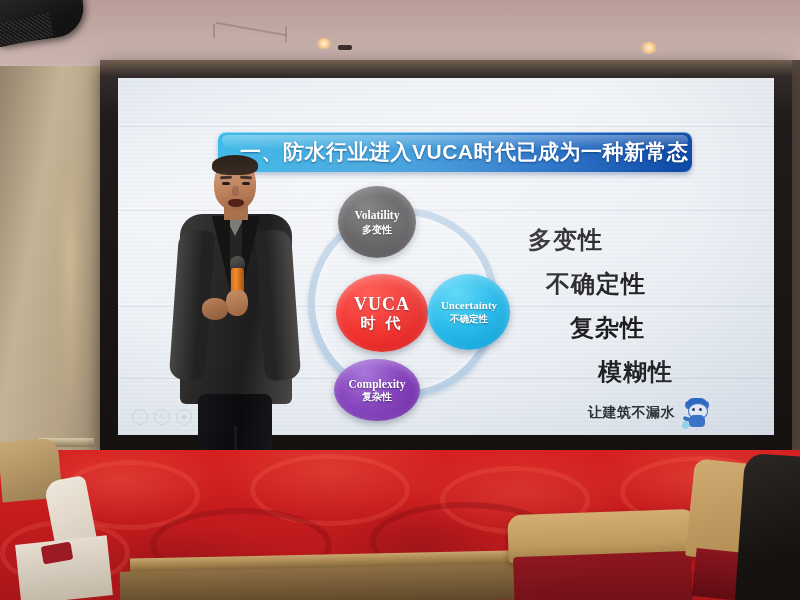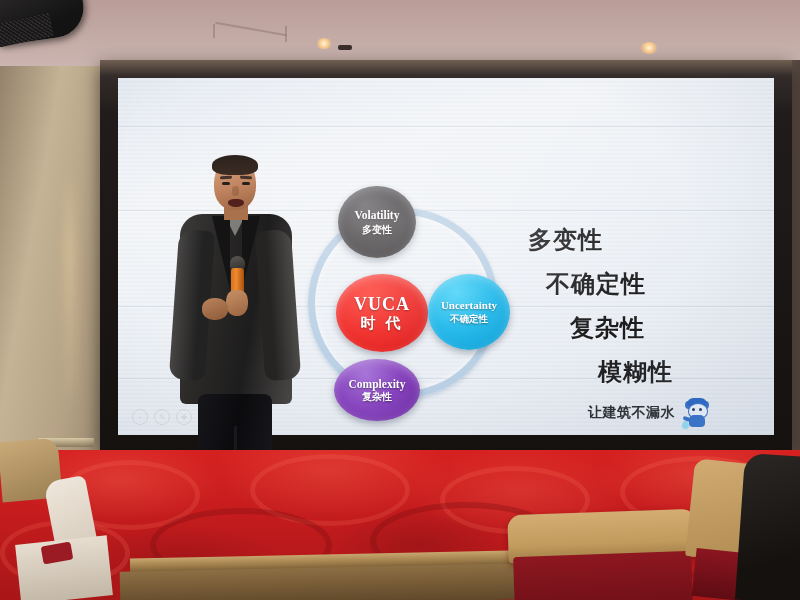--- a/index.html
+++ b/index.html
@@ -489,20 +489,23 @@
   <div class="screen-frame">
     <div class="screen-frame-top-sheen"></div>
 
     <div class="screen">
 
       <div class="screen-band" style="top:48px;"></div>
       <div class="screen-band" style="top:132px;"></div>
       <div class="screen-band" style="top:228px;"></div>
       <div class="screen-band" style="top:300px;"></div>
 
+      <div class="title-banner">
+        <div class="title-text">一、防水行业进入VUCA时代已成为一种新常态</div>
+      </div>
 
       <div class="vuca-ring"></div>
 
       <div class="bubble bub-volatility">
         <span class="en">Volatility</span>
         <span class="cn">多变性</span>
       </div>
 
       <div class="bubble bub-vuca">
         <span class="en">VUCA</span>

